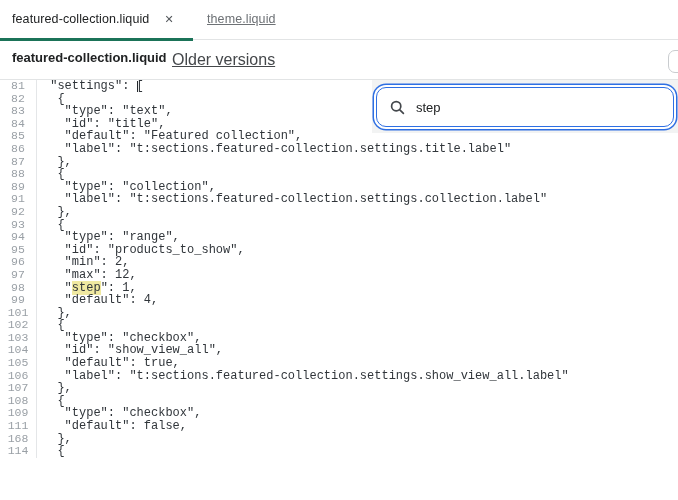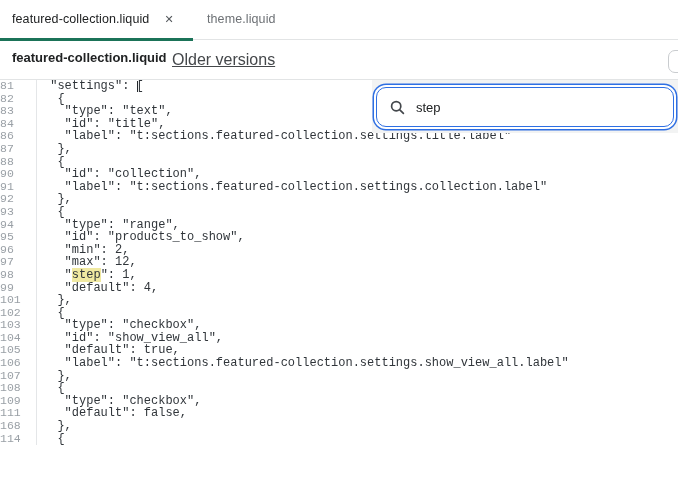--- a/index.html
+++ b/index.html
@@ -7,34 +7,34 @@
     position:relative;width:678px;height:500px;overflow:hidden;background:#701a75;
     font-family:"Liberation Sans",sans-serif;color:#202223;
   }
   
   .tabbar{position:absolute;top:0;left:0;right:0;height:41px;background:#fff;}
   .tab{position:absolute;top:0;height:38px;display:flex;align-items:center;gap:13px;cursor:pointer;}
   .tab--active{left:12px;}
   .tab--inactive{left:207px;}
   .tab-label{font-size:12.5px;letter-spacing:.1px;}
   .tab--active .tab-label{color:#202223;}
-  .tab--inactive .tab-label{color:#6d7175;}
+  .tab--inactive .tab-label{color:#6d7175;text-decoration:underline;}
   .tab-close{font-size:11px;color:#54585c;line-height:1;padding:2px;}
   .tab-sep{position:absolute;top:39px;left:0;right:0;height:1px;background:#e2e4e5;}
   .tab-underline{position:absolute;top:38px;left:0;width:193px;height:3px;background:#1b7358;}
   
   .header{position:absolute;top:41px;left:0;right:0;height:38px;background:#fff;border-bottom:1px solid #e2e4e5;}
   .file-title{position:absolute;left:12px;top:9px;font-size:13px;font-weight:bold;color:#202223;}
   .older-link{position:absolute;left:172px;top:10px;font-size:16px;color:#44474a;text-decoration:underline;cursor:pointer;}
   .header-btn{position:absolute;left:668px;top:9px;width:28px;height:21px;background:#fff;border:1px solid #c9cccf;border-radius:7px;}
   
   .editor{position:absolute;top:80px;left:0;right:0;bottom:0;background:#fff;
     font-family:"Liberation Mono","DejaVu Sans Mono",monospace;font-size:12px;}
   .code-line{display:flex;height:12.6px;line-height:12.6px;}
-  .gutter-num{flex:0 0 37px;box-sizing:border-box;text-align:left;
+  .gutter-num{flex:0 0 37px;box-sizing:border-box;text-align:center;
     border-right:1px solid #e4e6e8;color:#9aa0a6;font-size:11.5px;}
   .code-text{position:relative;padding-left:6px;white-space:pre;color:#30353a;}
   .hl{background:#f0e9a1;}
   .caret{position:absolute;top:1px;width:1px;height:10.5px;background:#24292e;}
   
   .search-panel{position:absolute;left:372px;top:80px;width:306px;height:53px;background:#f2f3f3;z-index:5;}
   .search-box{position:absolute;left:4px;top:7px;width:298px;height:40px;box-sizing:border-box;
     background:#fff;border:1.5px solid #2e6fe3;border-radius:10px;
     box-shadow:0 0 0 2px #ffffff,0 0 0 3.5px #2e6fe3;
     display:flex;align-items:center;}
@@ -77,34 +77,38 @@
         </div>
         <div class="code-line">
           <span class="gutter-num">83</span>
           <span class="code-text">   "type": "text",</span>
         </div>
         <div class="code-line">
           <span class="gutter-num">84</span>
           <span class="code-text">   "id": "title",</span>
         </div>
         <div class="code-line">
+          <span class="gutter-num">85</span>
+          <span class="code-text">   "default": "Featured collection",</span>
+        </div>
+        <div class="code-line">
           <span class="gutter-num">86</span>
           <span class="code-text">   "label": "t:sections.featured-collection.settings.title.label"</span>
         </div>
         <div class="code-line">
           <span class="gutter-num">87</span>
           <span class="code-text">  },</span>
         </div>
         <div class="code-line">
           <span class="gutter-num">88</span>
           <span class="code-text">  {</span>
         </div>
         <div class="code-line">
-          <span class="gutter-num">90</span>
-          <span class="code-text">   "id": "collection",</span>
+          <span class="gutter-num">89</span>
+          <span class="code-text">   "type": "collection",</span>
         </div>
         <div class="code-line">
           <span class="gutter-num">91</span>
           <span class="code-text">   "label": "t:sections.featured-collection.settings.collection.label"</span>
         </div>
         <div class="code-line">
           <span class="gutter-num">92</span>
           <span class="code-text">  },</span>
         </div>
         <div class="code-line">

